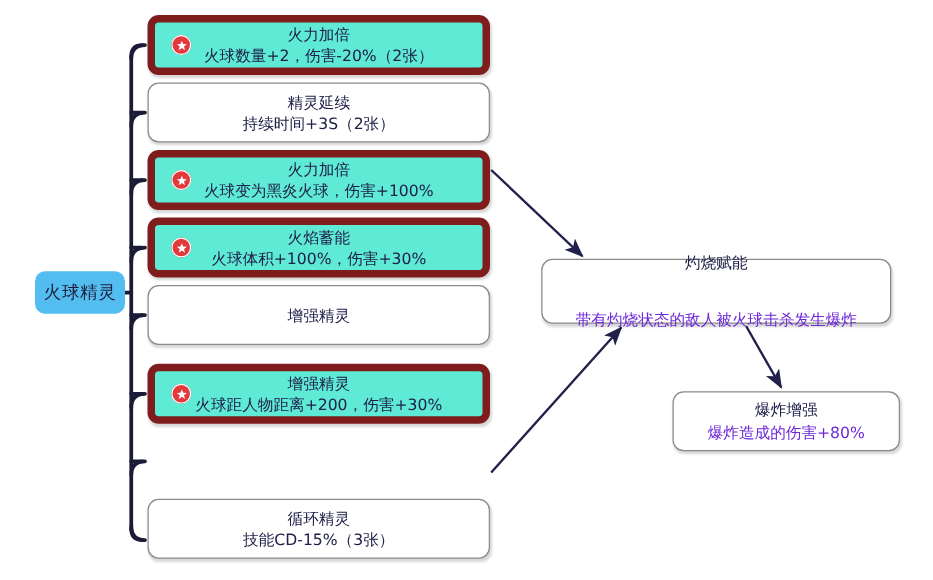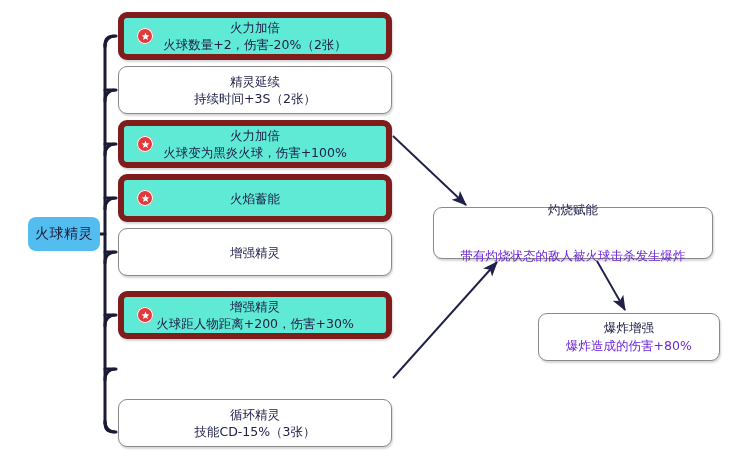--- a/index.html
+++ b/index.html
@@ -188,20 +188,21 @@
     <span class="c-desc">火球变为黑炎火球，伤害+100%</span>
   </div>
 
   <div class="card highlight" style="top:174px">
     <span class="badge">
       <svg width="9" height="9" viewBox="0 0 10 10">
           <polygon points="5,0.6 6.2,3.6 9.4,3.8 6.9,5.8 7.8,9 5,7.2 2.2,9 3.1,5.8 0.6,3.8 3.8,3.6" fill="#ffffff"></polygon>
         </svg>
     </span>
     <span class="c-title">火焰蓄能</span>
+    <span class="c-desc">火球体积+100%，伤害+30%</span>
   </div>
 
   <div class="card plain" style="top:228px">
     <span class="c-title">增强精灵</span>
   </div>
 
   <div class="card highlight" style="top:291px">
     <span class="badge">
       <svg width="9" height="9" viewBox="0 0 10 10">
           <polygon points="5,0.6 6.2,3.6 9.4,3.8 6.9,5.8 7.8,9 5,7.2 2.2,9 3.1,5.8 0.6,3.8 3.8,3.6" fill="#ffffff"></polygon>

